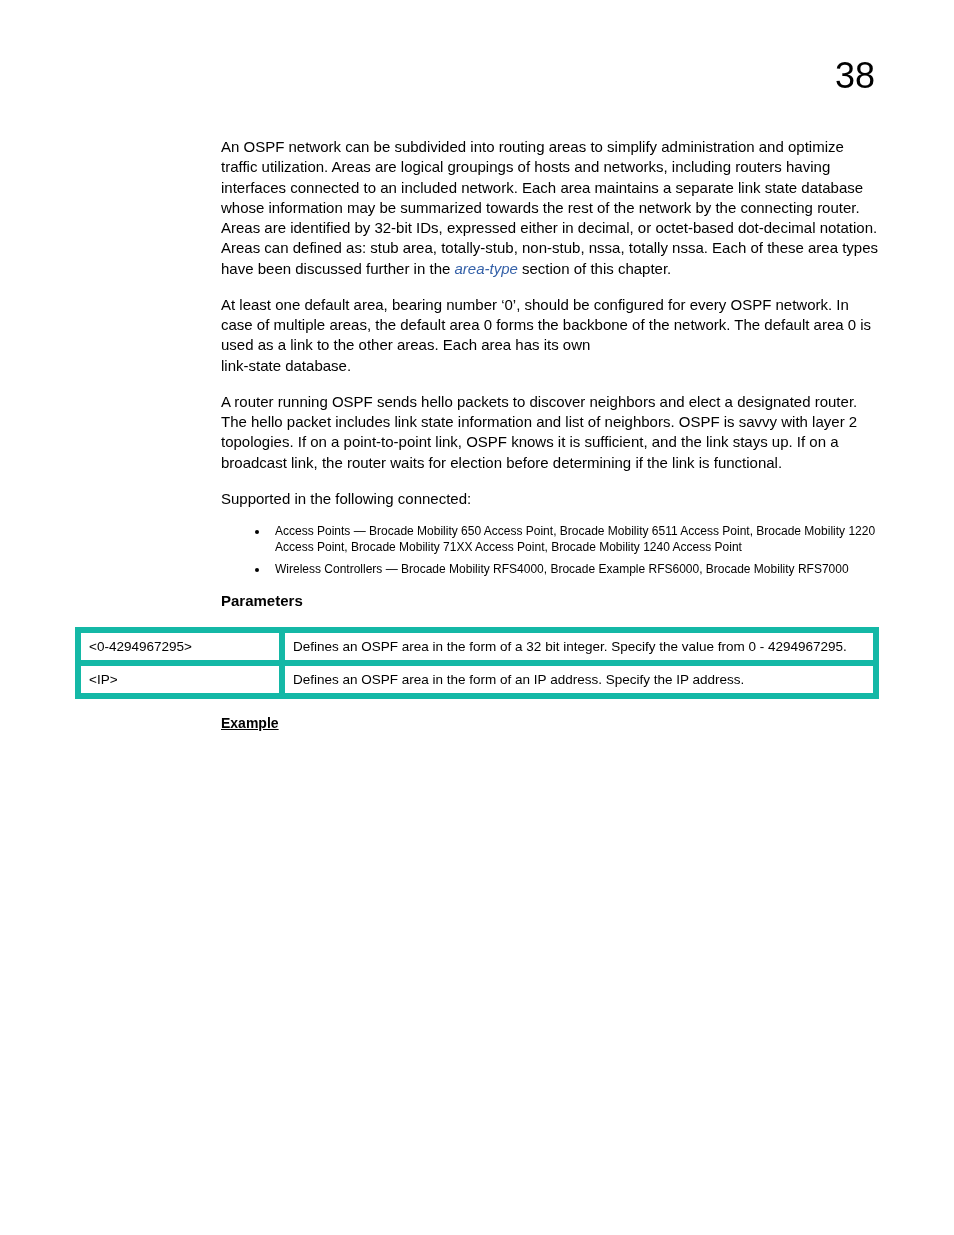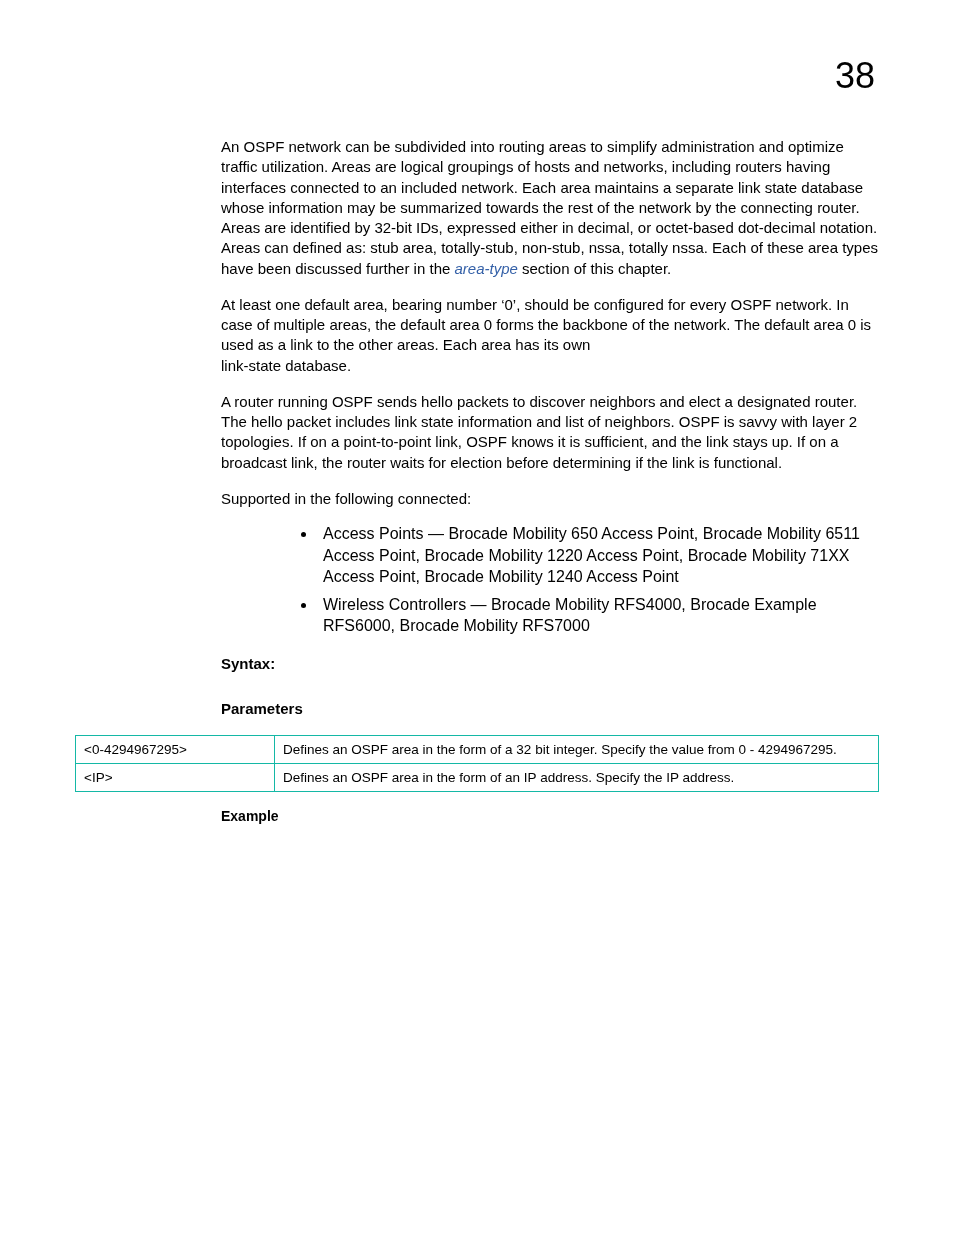--- a/index.html
+++ b/index.html
@@ -34,48 +34,48 @@
     }
     .link-text {
       color: #3561a8;
       font-style: italic;
     }
     ul {
       margin: 0 0 14px 0;
       padding-left: 48px;
     }
     li {
-      font-size: 16px;
+      font-size: 12px;
       line-height: 1.35;
       margin-bottom: 6px;
       padding-left: 6px;
-      margin-left: 48px;
     }
     .section-head {
       font-size: 15px;
       font-weight: 700;
       margin: 18px 0 28px 0;
     }
     .subsection-head {
       font-size: 15px;
       font-weight: 700;
       margin: 12px 0 12px 0;
     }
     .subsection-head2 {
       font-size: 14px;
       font-weight: 700;
       margin: 12px 0 12px 0;
+      text-decoration: underline;
     }
     table {
       border-collapse: collapse;
       width: 100%;
       margin: 18px 0 16px 0;
     }
     td {
-      border: 1px solid #14b8a6;
+      border: 6px solid #14b8a6;
       font-size: 13.5px;
       padding: 6px 8px;
       vertical-align: top;
     }
     td.col-param {
       width: 182px;
     }
     .no-break {
       display: inline;
     }
@@ -98,21 +98,20 @@
 
     <p>A router running OSPF sends hello packets to discover neighbors and elect a designated router. The hello packet includes link state information and list of neighbors. OSPF is savvy with layer 2 topologies. If on a point-to-point link, OSPF knows it is sufficient, and the link stays up. If on a broadcast link, the router waits for election before determining if the link is functional.</p>
 
     <p>Supported in the following connected:</p>
 
     <ul>
       <li>Access Points — Brocade Mobility 650 Access Point, Brocade Mobility 6511 Access Point, Brocade Mobility 1220 Access Point, Brocade Mobility 71XX Access Point, Brocade Mobility 1240 Access Point</li>
       <li>Wireless Controllers — Brocade Mobility RFS4000, Brocade Example RFS6000, Brocade Mobility RFS7000</li>
     </ul>
 
-    <div class="section-head">Syntax:</div>
 
     <div class="subsection-head">Parameters</div>
   </div>
 
   <div class="wide-content">
     <table>
       <tbody>
           <tr>
         <td class="col-param">&lt;0-4294967295&gt;</td>
         <td>Defines an OSPF area in the form of a 32 bit integer. Specify the value from 0 - 4294967295.</td>

